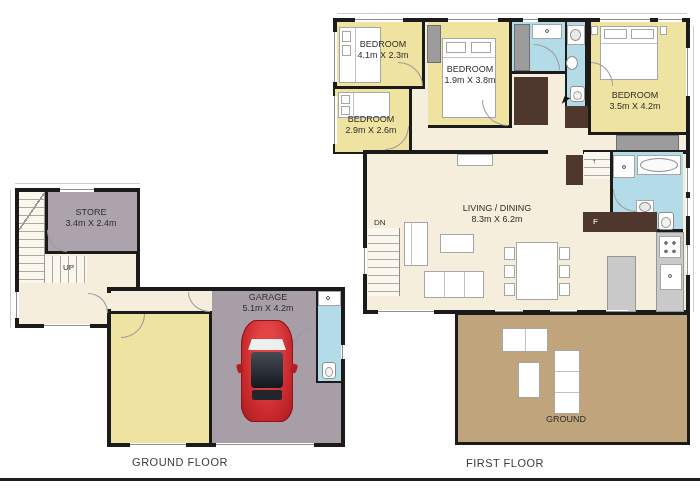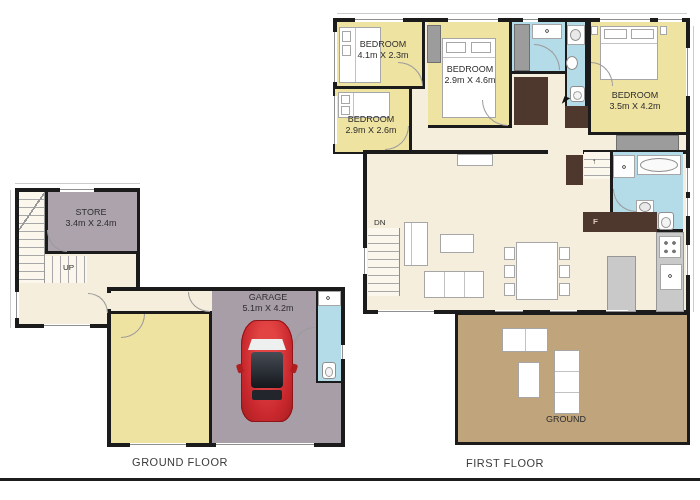--- a/index.html
+++ b/index.html
@@ -117,21 +117,21 @@
   <div class="rlabel" style="left:351px;top:39px;width:64px">
     <div>BEDROOM</div>
     <div>4.1m X 2.3m</div>
   </div>
   <div class="rlabel" style="left:339px;top:114px;width:64px">
     <div>BEDROOM</div>
     <div>2.9m X 2.6m</div>
   </div>
   <div class="rlabel" style="left:438px;top:64px;width:64px">
     <div>BEDROOM</div>
-    <div>2.9m X 4.6m</div>
+    <div>1.9m X 3.8m</div>
   </div>
   <div class="rlabel" style="left:603px;top:90px;width:64px">
     <div>BEDROOM</div>
     <div>3.5m X 4.2m</div>
   </div>
 
   <div class="win-h" style="left:355px;top:18px;width:48px"></div>
   <div class="win-h" style="left:448px;top:18px;width:50px"></div>
   <div class="win-h" style="left:523px;top:18px;width:15px"></div>
   <div class="win-h" style="left:600px;top:18px;width:50px"></div>
@@ -182,20 +182,24 @@
   <div class="line-v" style="left:464px;top:272px;height:25px"></div>
 
   <div class="furn" style="left:516px;top:242px;width:42px;height:58px"></div>
   <div class="furn" style="left:504px;top:247px;width:11px;height:13px"></div>
   <div class="furn" style="left:504px;top:265px;width:11px;height:13px"></div>
   <div class="furn" style="left:504px;top:283px;width:11px;height:13px"></div>
   <div class="furn" style="left:559px;top:247px;width:11px;height:13px"></div>
   <div class="furn" style="left:559px;top:265px;width:11px;height:13px"></div>
   <div class="furn" style="left:559px;top:283px;width:11px;height:13px"></div>
 
+  <div class="rlabel" style="left:437px;top:203px;width:120px">
+    <div>LIVING / DINING</div>
+    <div>8.3m X 6.2m</div>
+  </div>
 
   <div class="win-v" style="left:363px;top:248px;height:26px"></div>
   <div class="win-v" style="left:686px;top:168px;height:24px"></div>
   <div class="win-v" style="left:686px;top:198px;height:18px"></div>
   <div class="win-v" style="left:686px;top:245px;height:30px"></div>
   <div class="win-h" style="left:378px;top:310px;width:56px"></div>
   <div class="win-h" style="left:495px;top:310px;width:28px"></div>
   <div class="win-h" style="left:550px;top:310px;width:27px"></div>
   <div class="win-h" style="left:606px;top:310px;width:22px"></div>
 

